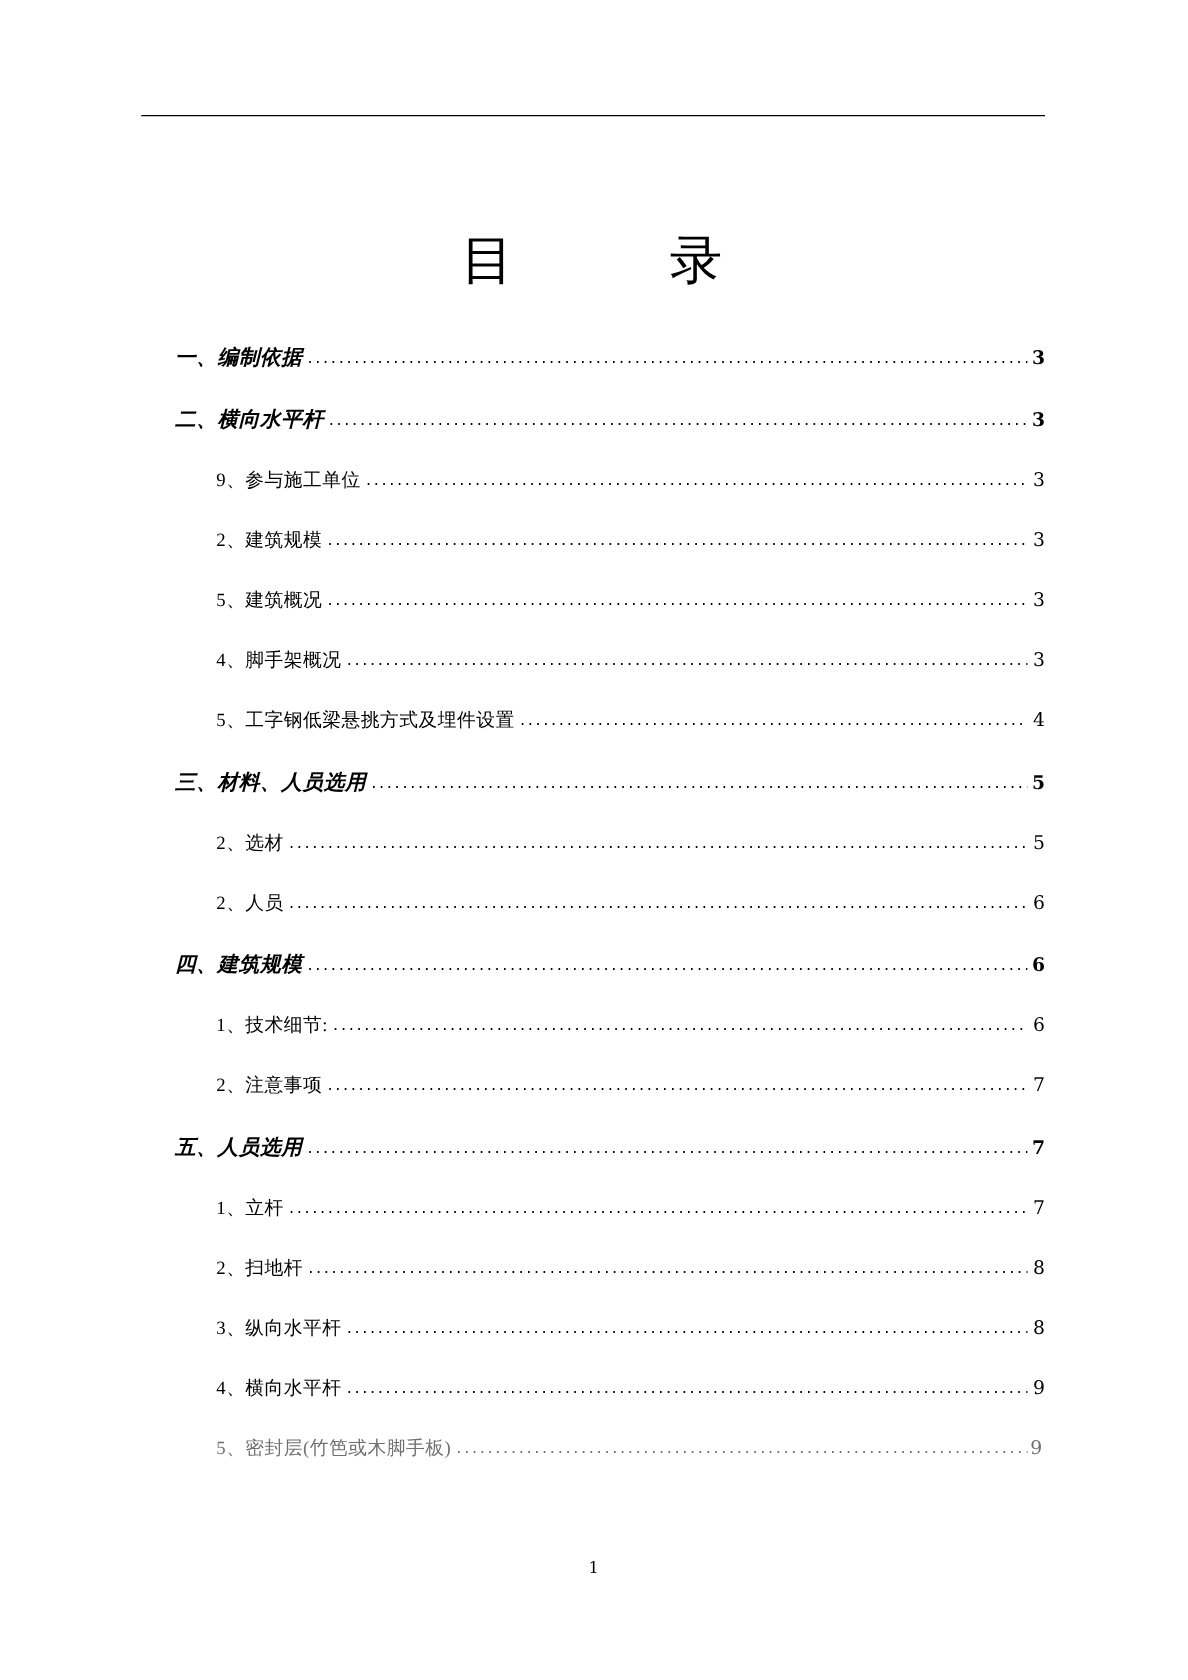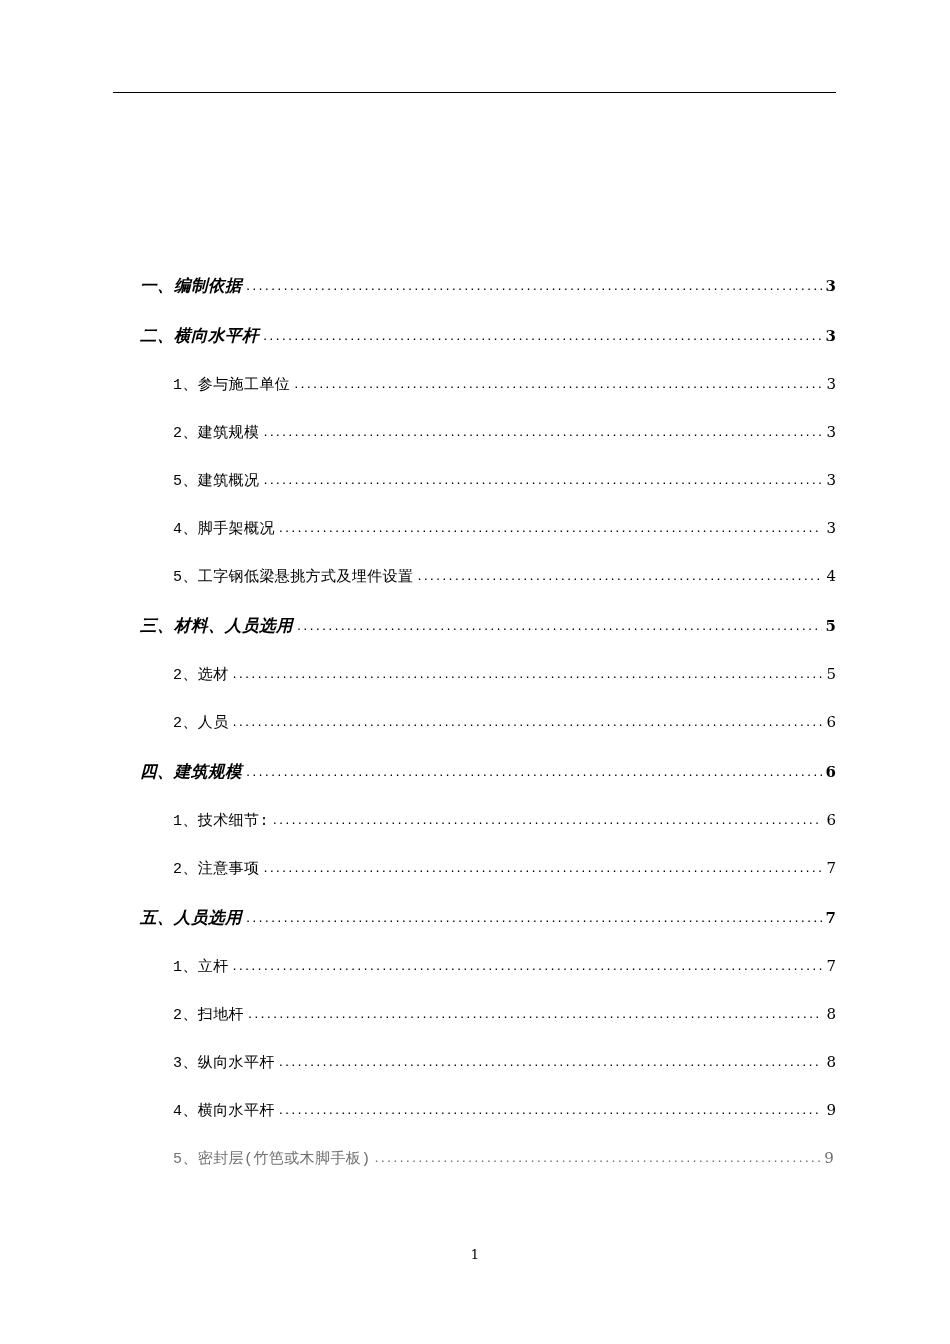--- a/index.html
+++ b/index.html
@@ -54,21 +54,21 @@
   .toc-entry {
     display: flex;
     align-items: baseline;
     width: 100%;
     box-sizing: border-box;
     white-space: nowrap;
     overflow: hidden;
   }
   .toc-entry .label {
     flex: 0 0 auto;
-    font-family: Liberation Mono, monospace;
+    font-family: Liberation Serif, serif;
   }
   .toc-entry .leader {
     flex: 1 1 auto;
     overflow: hidden;
     white-space: nowrap;
     font-family: "DejaVu Sans", sans-serif;
     letter-spacing: 2.1px;
     font-size: 13px;
     color: #000;
     padding: 0 3px 0 4px;
@@ -128,34 +128,35 @@
     color: #000;
   }
 </style>
 </head>
 <body>
 
 <div class="page">
 
   <div class="header-rule"></div>
 
+  <div class="doc-title">目        录</div>
 
   <div class="toc" id="toc-list">
       <div class="toc-entry lvl1">
         <span class="label">一、编制依据</span>
         <span class="leader">.......................................................................................................................</span>
         <span class="page-num">3</span>
       </div>
       <div class="toc-entry lvl1">
         <span class="label">二、横向水平杆</span>
         <span class="leader">.......................................................................................................................</span>
         <span class="page-num">3</span>
       </div>
       <div class="toc-entry lvl2">
-        <span class="label">1、参与施工单位</span>
+        <span class="label">9、参与施工单位</span>
         <span class="leader">.......................................................................................................................</span>
         <span class="page-num">3</span>
       </div>
       <div class="toc-entry lvl2">
         <span class="label">2、建筑规模</span>
         <span class="leader">.......................................................................................................................</span>
         <span class="page-num">3</span>
       </div>
       <div class="toc-entry lvl2">
         <span class="label">5、建筑概况</span>

